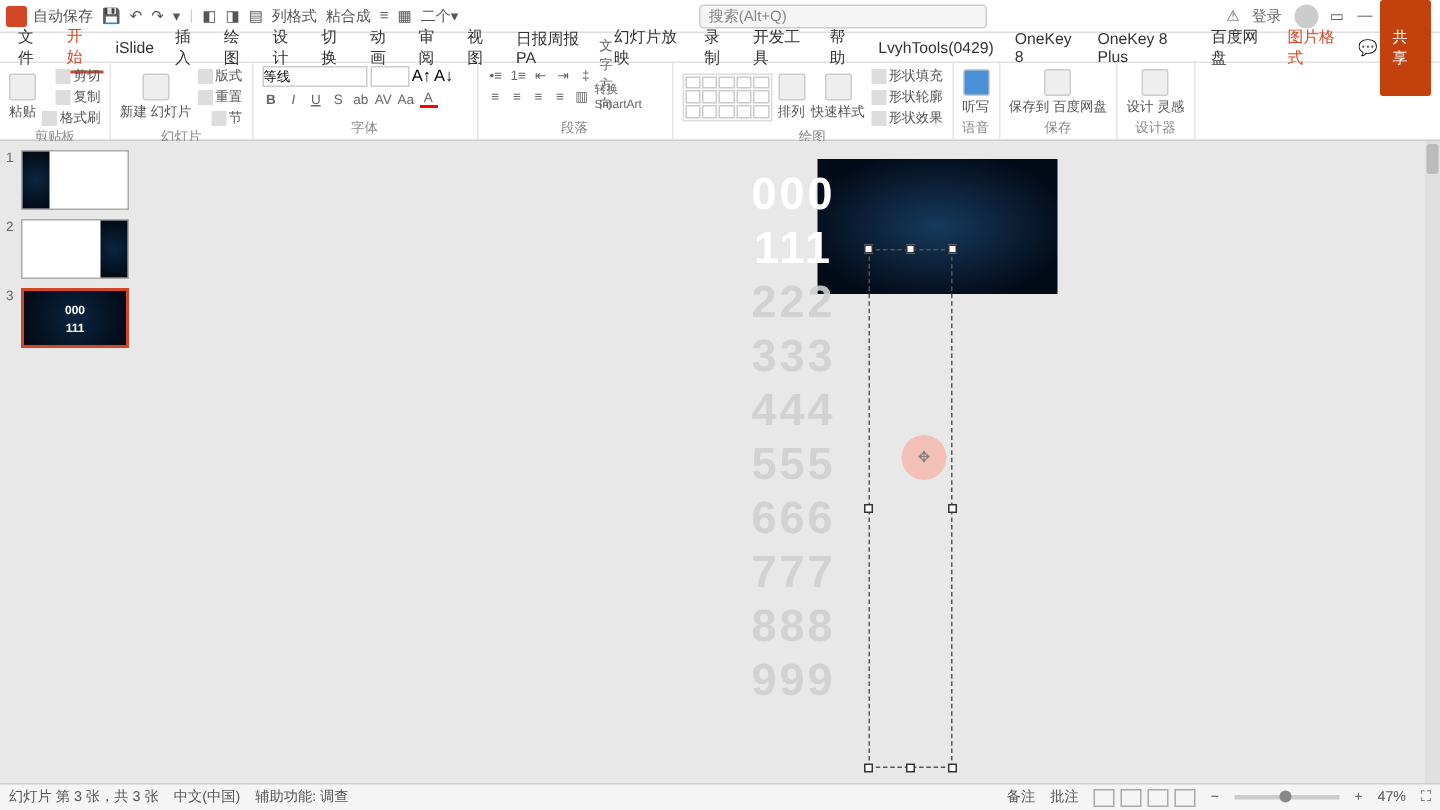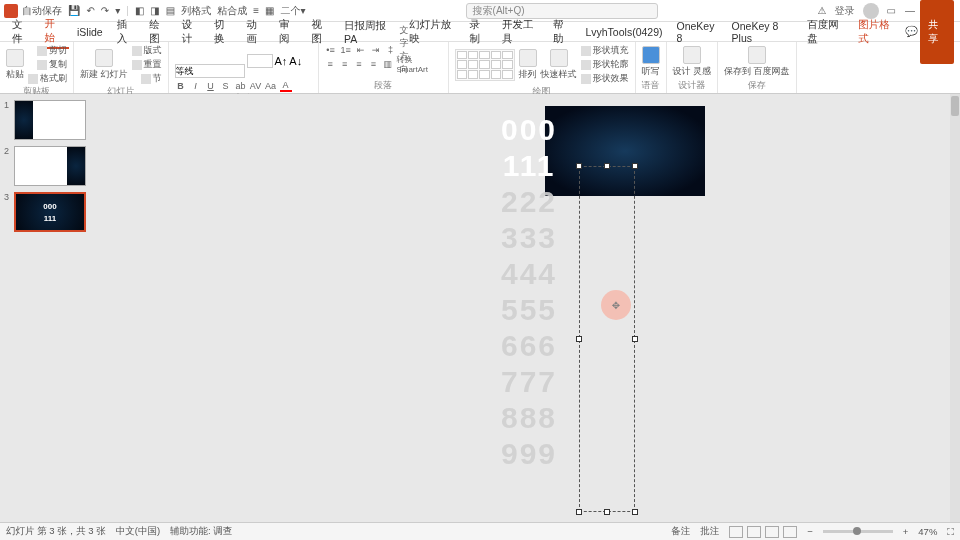--- a/index.html
+++ b/index.html
@@ -188,21 +188,21 @@
             <span>节</span>
           </div>
       </div>
     </div>
     <div class="label">幻灯片</div>
   </div>
 
   <div class="ribbon-group" style="width:150px">
     <div class="body" style="flex-direction:column;align-items:flex-start;gap:2px">
       <div class="font-row">
-        <input style="width: 70px; margin-top: 20px;" value="等线">
+        <input style="width: 70px;" value="等线">
         <input style="width: 26px;">
         <span>A↑</span>
         <span>A↓</span>
       </div>
       <div class="btnrow">
         <span>
             <b>B</b>
           </span>
         <span>
             <i>I</i>
@@ -295,36 +295,36 @@
           <span>听写</span>
         </div>
       </div>
     <div class="label">语音</div>
   </div>
 
   <div class="ribbon-group">
     <div class="body">
         <div class="rbtn">
           <div class="ico"></div>
+          <span>保存到
+百度网盘</span>
+        </div>
+      </div>
+    <div class="label">保存</div>
+  </div>
+
+  <div class="ribbon-group">
+    <div class="body">
+        <div class="rbtn">
+          <div class="ico"></div>
           <span>设计
 灵感</span>
         </div>
       </div>
     <div class="label">设计器</div>
-  </div>
-
-  <div class="ribbon-group">
-    <div class="body">
-        <div class="rbtn">
-          <div class="ico"></div>
-          <span>保存到
-百度网盘</span>
-        </div>
-      </div>
-    <div class="label">保存</div>
   </div>
 </div>
 
 <div class="main">
   <div class="thumbs">
     <div class="thumb-row">
       <div class="thumb-num">1</div>
       <div class="thumb">
           <div class="thumb-bg" style="width:18px;left:0"></div>
         </div>

